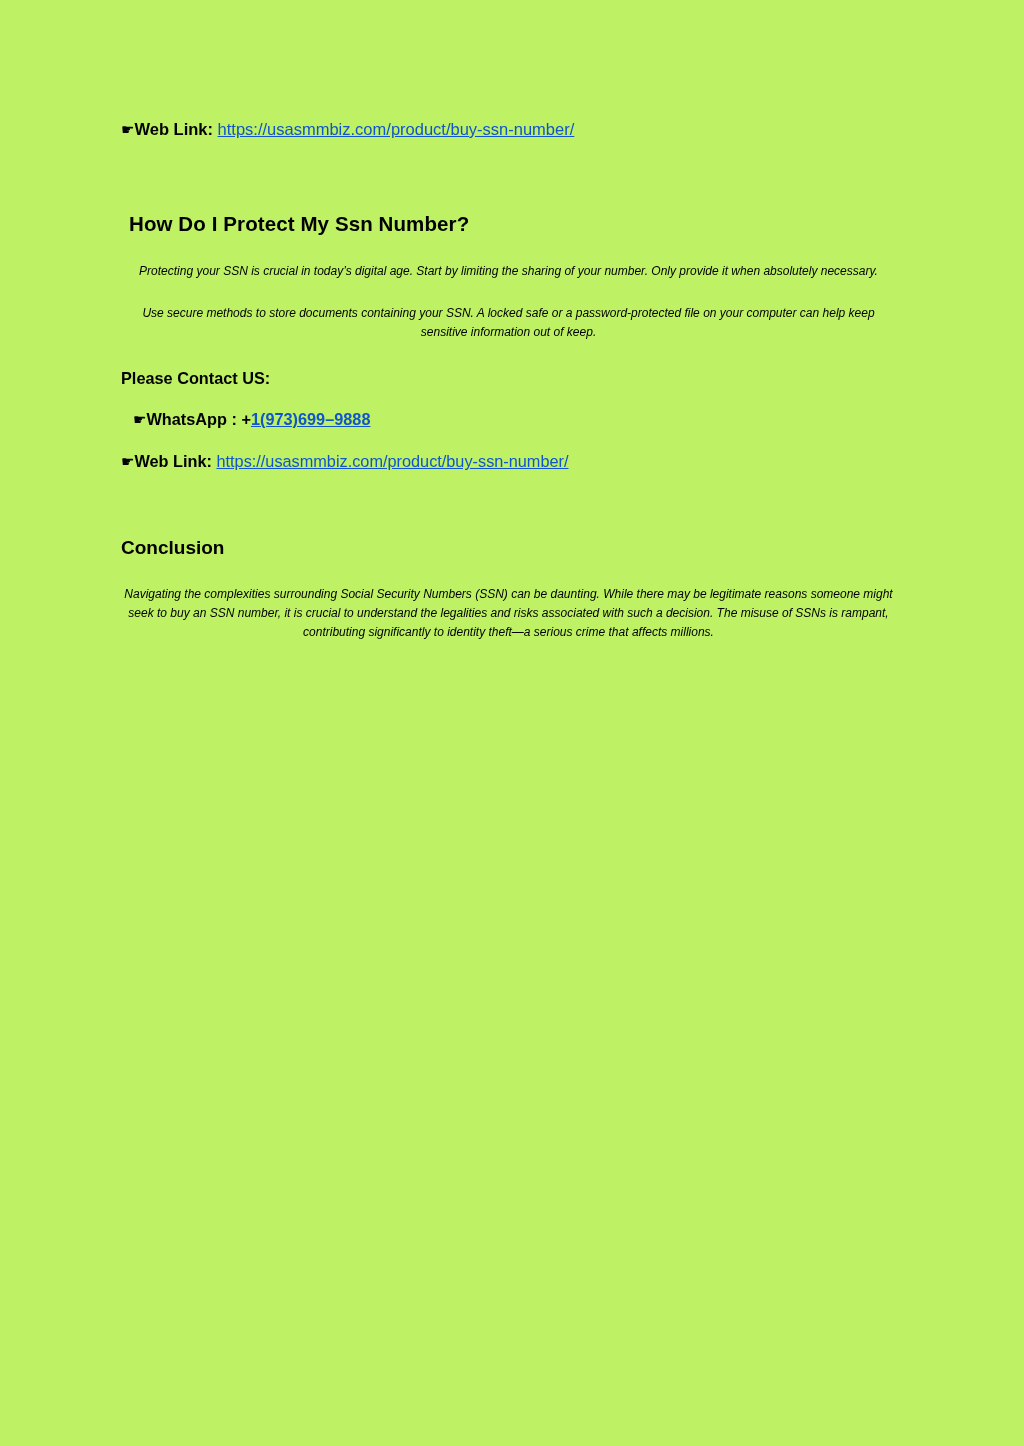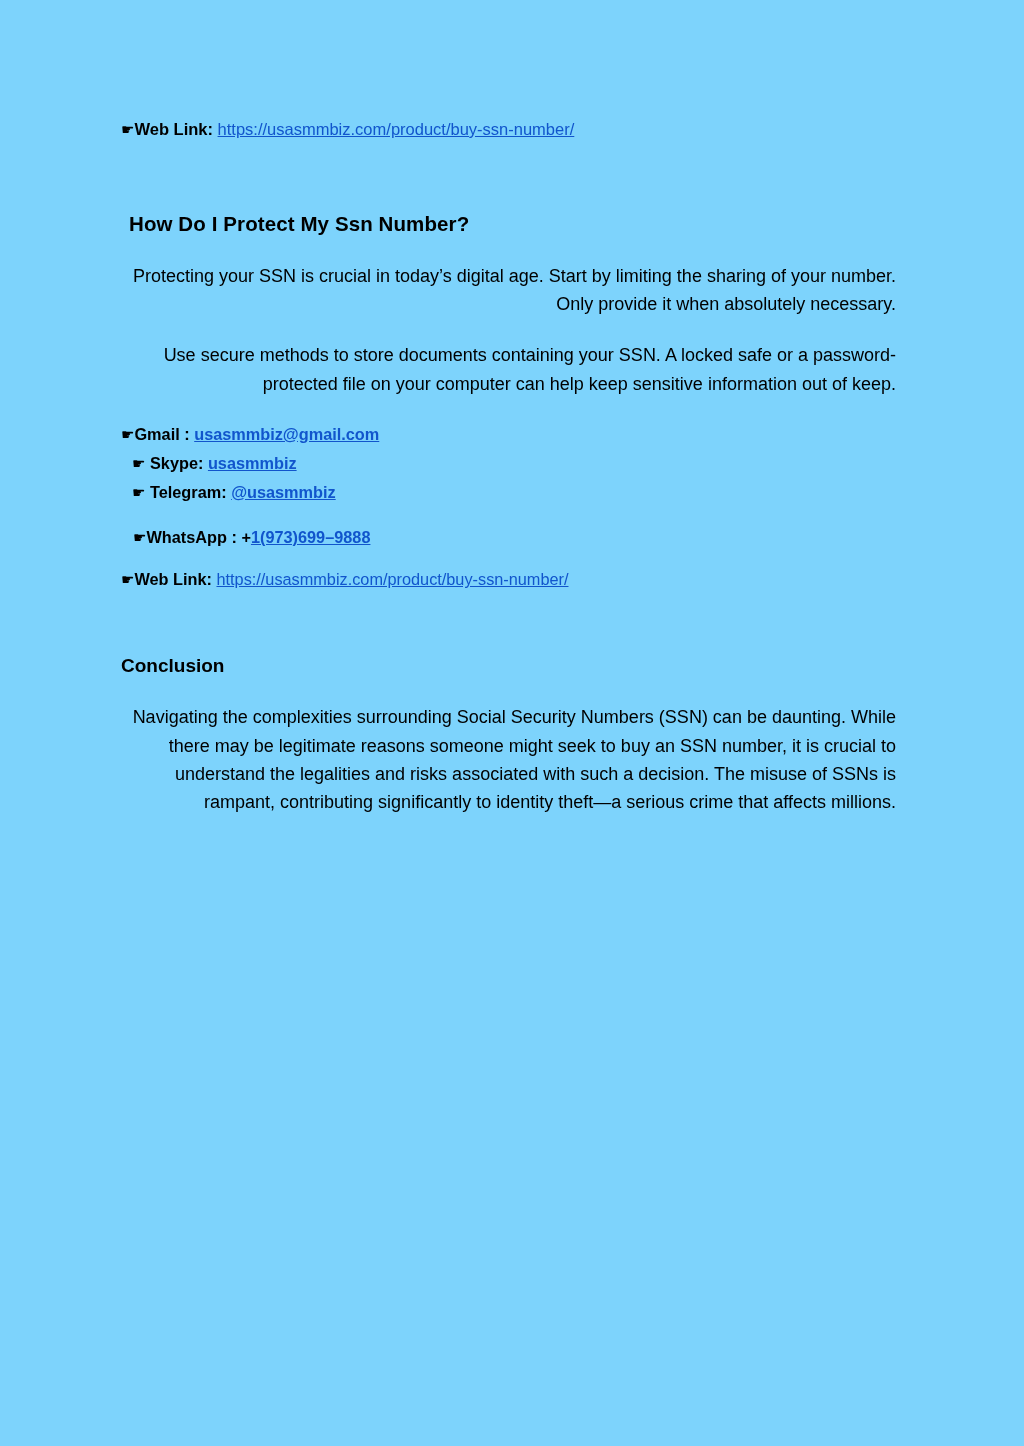--- a/index.html
+++ b/index.html
@@ -11,21 +11,21 @@
     width: 1024px;
     height: 1446px;
     font-family: "Liberation Sans", sans-serif;
     color: #000000;
     -webkit-font-smoothing: antialiased;
   }
   .page {
     position: relative;
     width: 1024px;
     height: 1446px;
-    background: #7dd3fc;
+    background: #bef264;
     box-sizing: border-box;
     padding: 118px 120px 0 121px;
   }
   .content {
     width: 775px;
   }
   .line-link {
     font-size: 16.5px;
     line-height: 1.45;
     margin: 0 0 0 0;
@@ -42,24 +42,25 @@
     text-decoration: underline;
     font-weight: bold;
   }
   h2.heading {
     font-size: 20.5px;
     font-weight: bold;
     margin: 70px 0 0 8px;
     letter-spacing: 0.1px;
   }
   p.para {
-    font-size: 18px;
+    font-size: 12px;
     line-height: 1.57;
     margin: 23px 0 0 0;
-    text-align: right;
+    text-align: center;
+    font-style: italic;
   }
   p.para.first {
     margin-top: 26px;
   }
   .contact-head {
     font-size: 16.3px;
     font-weight: bold;
     margin: 28px 0 0 0;
   }
   .contact-block {
@@ -101,26 +102,22 @@
 <div class="page">
   <div class="content">
 
     <div class="line-link"><span class="pointer bold">☛</span><span class="bold">Web Link:</span> <a class="link" href="#">https://usasmmbiz.com/product/buy-ssn-number/</a></div>
 
     <h2 class="heading">How Do I Protect My Ssn Number?</h2>
 
     <p class="para first">Protecting your SSN is crucial in today’s digital age. Start by limiting the sharing of your number. Only provide it when absolutely necessary.</p>
     <p class="para">Use secure methods to store documents containing your SSN. A locked safe or a password-protected file on your computer can help keep sensitive information out of keep.</p>
 
+    <div class="contact-head">Please Contact US:</div>
 
-    <div class="contact-block">
-      <div class="row"><span class="pointer">☛</span><span>Gmail :</span> <a class="link-bold" href="#">usasmmbiz@gmail.com</a></div>
-      <div class="row indent-1"><span class="pointer">☛</span> <span>Skype:</span> <a class="link-bold" href="#">usasmmbiz</a></div>
-      <div class="row indent-1"><span class="pointer">☛</span> <span>Telegram:</span> <a class="link-bold" href="#">@usasmmbiz</a></div>
-    </div>
 
     <div class="whats"><span class="pointer">☛</span><span>WhatsApp :</span> <span>+</span><a class="link-bold" href="#">1(973)699–9888</a></div>
 
     <div class="weblink2"><span class="pointer">☛</span><span>Web Link:</span> <a class="link" href="#">https://usasmmbiz.com/product/buy-ssn-number/</a></div>
 
     <h2 class="conclusion">Conclusion</h2>
 
     <p class="para first">Navigating the complexities surrounding Social Security Numbers (SSN) can be daunting. While there may be legitimate reasons someone might seek to buy an SSN number, it is crucial to understand the legalities and risks associated with such a decision. The misuse of SSNs is rampant, contributing significantly to identity theft—a serious crime that affects millions.</p>
 
   </div>

